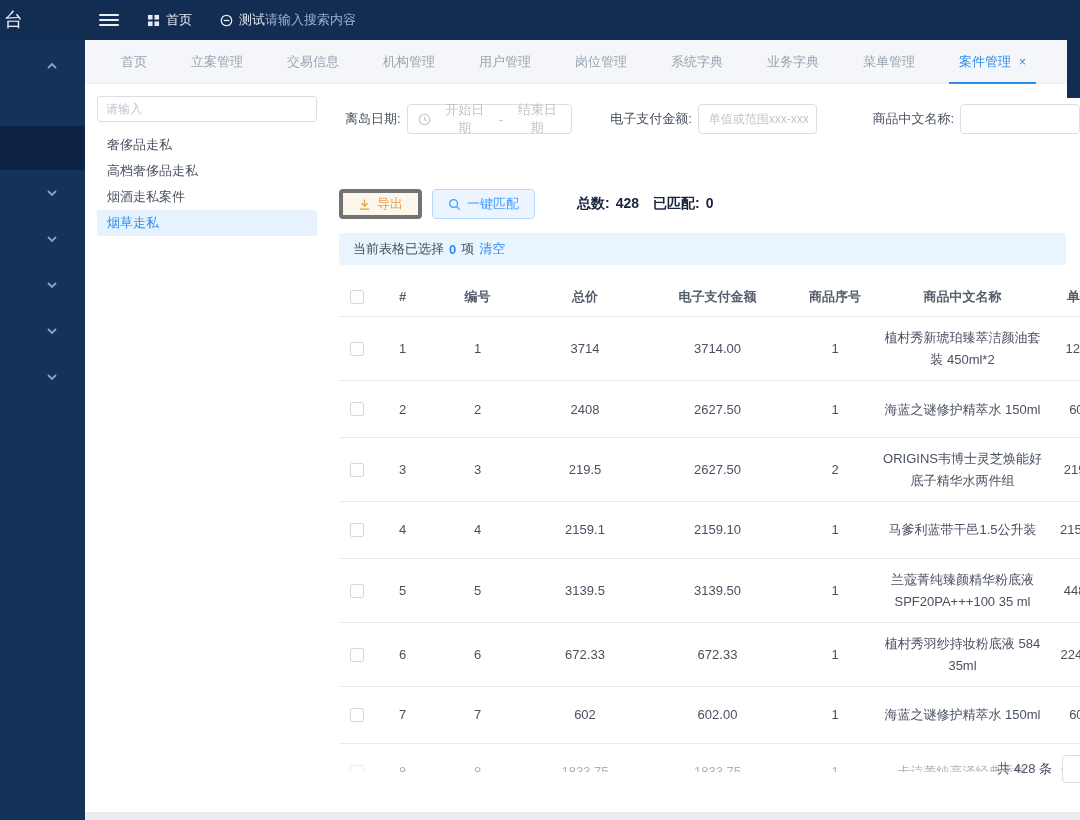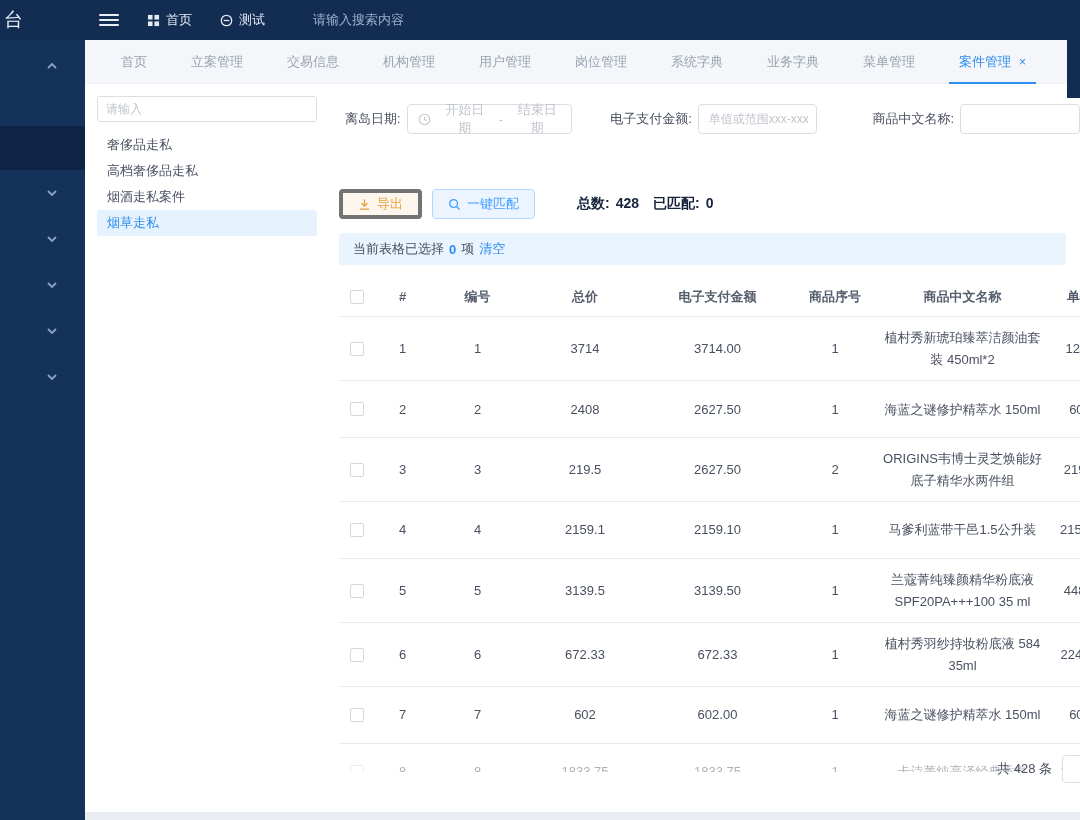--- a/index.html
+++ b/index.html
@@ -15,21 +15,21 @@
   .side-chev { position:absolute; left:44px; width:16px; height:16px; color:#8aa3c4; }
   .side-chev svg { width:16px; height:16px; display:block; }
   
   .navbar { position:absolute; left:0; top:0; width:1080px; height:40px; background:#132c52; z-index:3;
             display:flex; align-items:center; color:#dfe7f2; }
   .nav-logo { width:85px; padding-left:4px; font-size:19px; color:#e8eef7; letter-spacing:1px; }
   .nav-burger { margin-left:14px; display:flex; flex-direction:column; gap:3px; cursor:pointer; }
   .nav-burger i { display:block; width:20px; height:2px; background:#e8eef7; border-radius:1px; }
   .nav-item { display:flex; align-items:center; gap:6px; margin-left:28px; font-size:13px; color:#e3eaf4; cursor:pointer; }
   .nav-item svg { width:13px; height:13px; }
-  .nav-search { margin-left:48px; color:#9fb2cc; font-size:13px; }
+  .nav-search { color:#9fb2cc; font-size:13px; }
   
   .corner-strip { position:absolute; right:0; top:40px; width:13px; height:58px; background:#132c52; z-index:4; }
   
   .main { position:absolute; left:85px; top:40px; width:995px; height:772px; background:#fff; overflow:hidden; }
   .tabbar { height:44px; background:#f4f6f9; border-bottom:1px solid #eceff3; display:flex; align-items:center; padding-left:14px; }
   .tab { padding:0 22px; font-size:13px; color:#9aa4b2; height:44px; line-height:44px; cursor:pointer; }
   .tab.active { color:#2d8cf0; position:relative; display:flex; align-items:center; gap:8px; }
   .tab.active::after { content:''; position:absolute; bottom:0; left:12px; right:12px; height:2px; background:#2d8cf0; }
   .tab .x { font-size:12px; color:#2d8cf0; cursor:pointer; }
   .content { display:flex; height:727px; overflow:hidden; }

